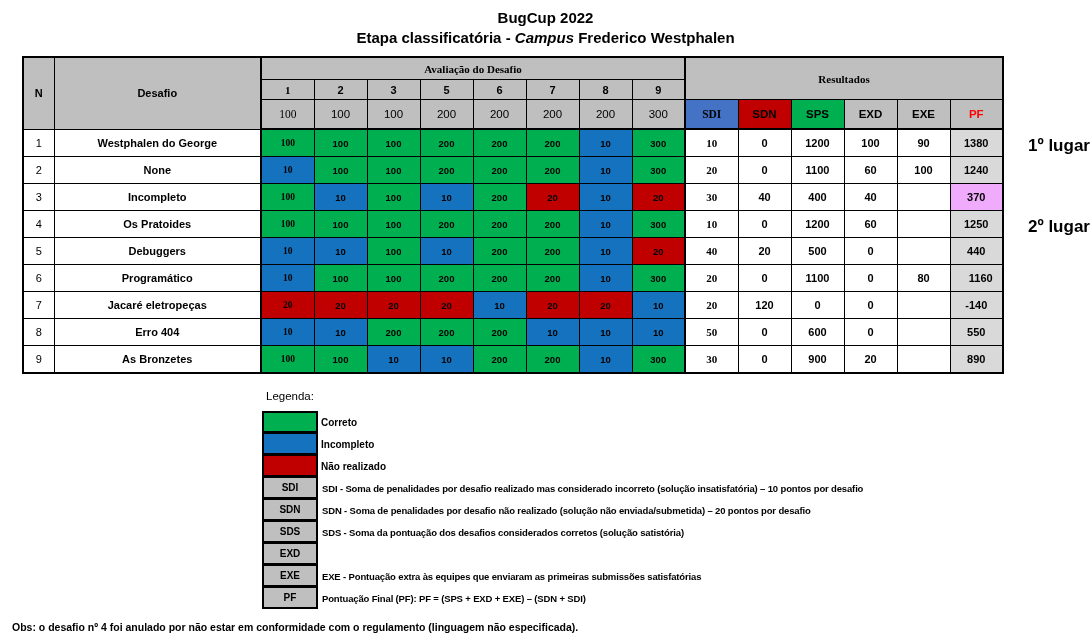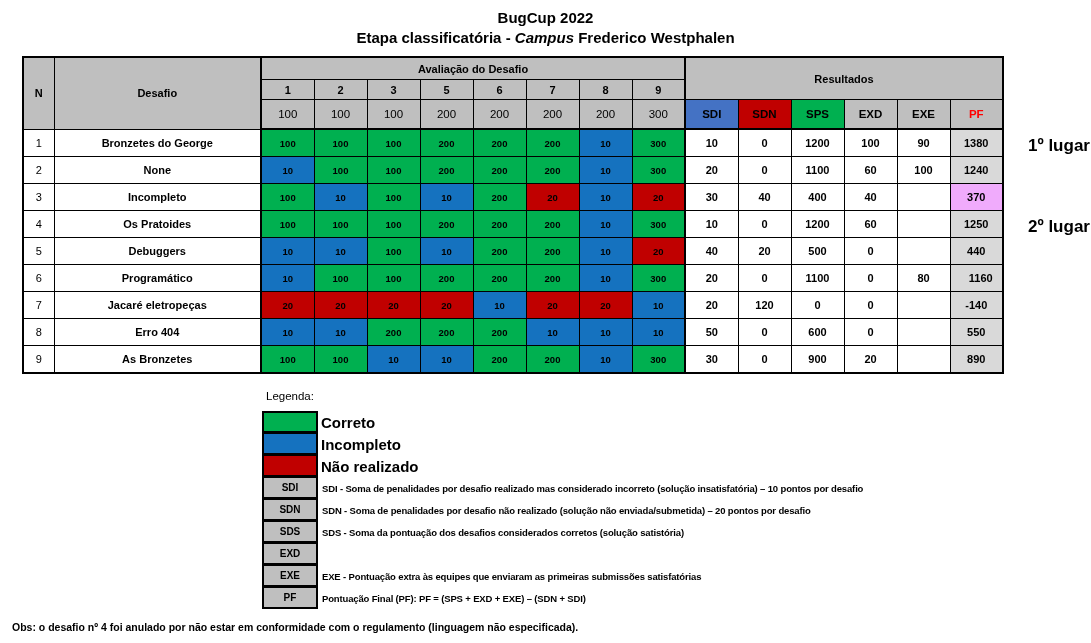--- a/index.html
+++ b/index.html
@@ -18,30 +18,30 @@
   thead th{background:#BFBFBF;font-weight:bold;font-size:11px;}
   tr.h1 th{height:21px;}
   tr.h2 th{height:19px;}
   tr.h3 th{height:28px;border-bottom:2.5px solid #000;font-size:11.5px;}
   tr.h3 th.pts{font-weight:normal;}
   tbody td{height:26px;font-size:11px;border:1.5px solid #000;background:#fff;}
   td.cell-n{font-weight:normal;}
   td.cell-team{text-align:left;padding-left:3px;font-weight:bold;}
   td.challenge-cell{font-weight:bold;font-size:9.5px;}
   td.result-cell{font-weight:bold;}
-  .blt{border-left:2.5px solid #000 !important;}
+  .blt{border-left:2.5px solid #000 !important;font-family:Liberation Serif, serif;}
 
   .place-label{position:absolute;left:1028px;font-size:17px;font-weight:bold;white-space:nowrap;}
 
   .legend-title{position:absolute;left:266px;top:390px;font-size:11.5px;}
   .legend-stack{position:absolute;left:262px;top:411px;}
   .legend-row{display:flex;align-items:center;height:22px;}
   .swatch{width:56px;height:22px;box-sizing:border-box;border:2px solid #000;flex:none;}
   .legend-row + .legend-row .swatch{border-top-width:1px;}
-  .legend-label{margin-left:3px;font-size:15px;font-weight:bold;white-space:nowrap;}
+  .legend-label{margin-left:3px;font-size:10px;font-weight:bold;white-space:nowrap;}
   .abbrev-box{width:56px;height:22px;box-sizing:border-box;border:2px solid #000;flex:none;
     background:#BFBFBF;display:flex;align-items:center;justify-content:center;
     font-size:10px;font-weight:bold;}
   .legend-row + .legend-row .abbrev-box{border-top-width:1px;}
   .abbrev-text{margin-left:4px;font-size:9.5px;font-weight:bold;white-space:nowrap;letter-spacing:-0.15px;}
 
   .footnote{position:absolute;left:12px;top:621px;font-size:10.5px;font-weight:bold;}
 </style>
 </head>
 <body>
@@ -100,21 +100,21 @@
         <th style="background: rgb(192, 0, 0); color: rgb(0, 0, 0);">SDN</th>
         <th style="background: rgb(0, 176, 80); color: rgb(0, 0, 0);">SPS</th>
         <th style="background: rgb(191, 191, 191); color: rgb(0, 0, 0);">EXD</th>
         <th style="background: rgb(191, 191, 191); color: rgb(0, 0, 0);">EXE</th>
         <th style="background: rgb(191, 191, 191); color: rgb(255, 0, 0);">PF</th>
       </tr>
   </thead>
   <tbody id="team-body">
       <tr>
         <td class="cell-n">1</td>
-        <td class="cell-team">Bronzetes do George</td>
+        <td class="cell-team">Westphalen do George</td>
         <td class="challenge-cell blt" style="background: rgb(0, 176, 80);">100</td>
         <td class="challenge-cell" style="background: rgb(0, 176, 80);">100</td>
         <td class="challenge-cell" style="background: rgb(0, 176, 80);">100</td>
         <td class="challenge-cell" style="background: rgb(0, 176, 80);">200</td>
         <td class="challenge-cell" style="background: rgb(0, 176, 80);">200</td>
         <td class="challenge-cell" style="background: rgb(0, 176, 80);">200</td>
         <td class="challenge-cell" style="background: rgb(21, 114, 191);">10</td>
         <td class="challenge-cell" style="background: rgb(0, 176, 80);">300</td>
         <td class="result-cell blt">10</td>
         <td class="result-cell">0</td>

